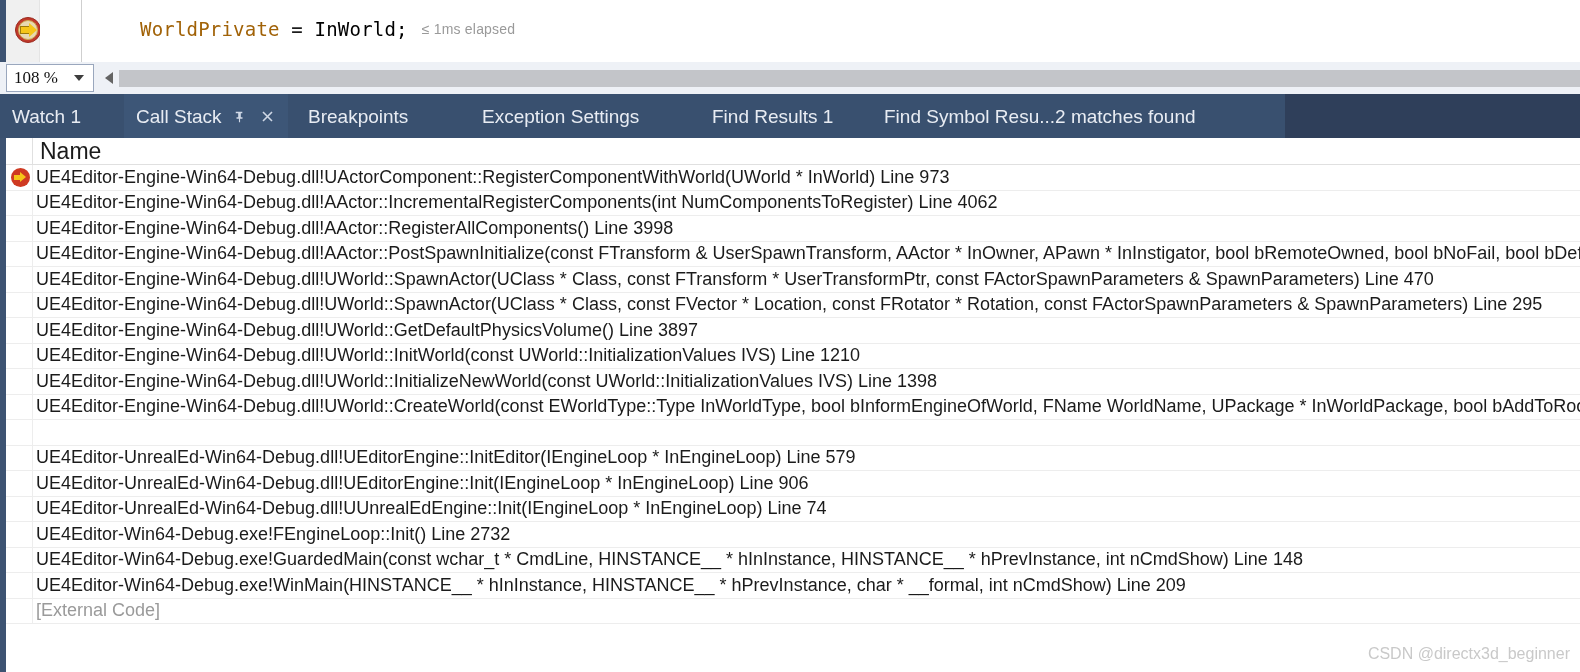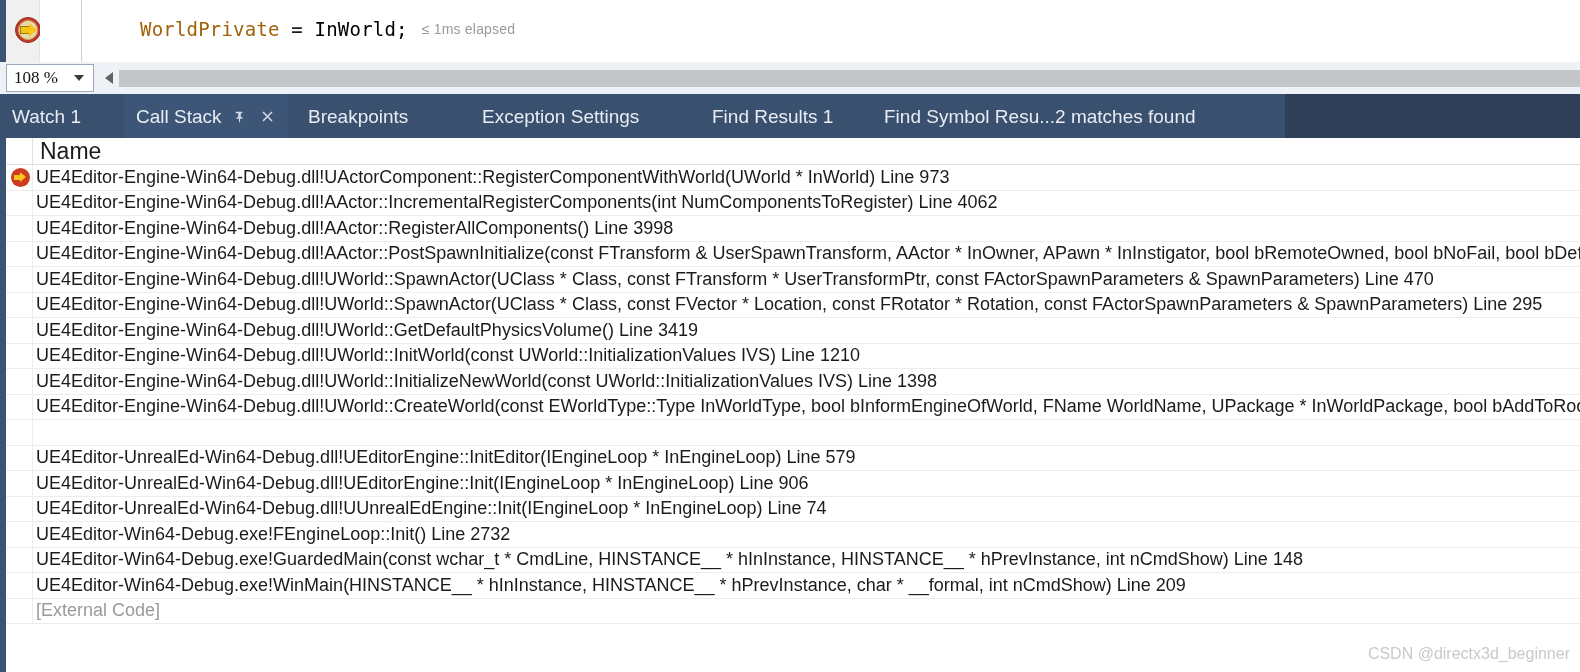--- a/index.html
+++ b/index.html
@@ -436,21 +436,21 @@
         <div class="row">
           <div class="row-gutter"></div>
           <div class="row-text">UE4Editor-Engine-Win64-Debug.dll!UWorld::SpawnActor(UClass * Class, const FTransform * UserTransformPtr, const FActorSpawnParameters &amp; SpawnParameters) Line 470</div>
         </div>
         <div class="row">
           <div class="row-gutter"></div>
           <div class="row-text">UE4Editor-Engine-Win64-Debug.dll!UWorld::SpawnActor(UClass * Class, const FVector * Location, const FRotator * Rotation, const FActorSpawnParameters &amp; SpawnParameters) Line 295</div>
         </div>
         <div class="row">
           <div class="row-gutter"></div>
-          <div class="row-text">UE4Editor-Engine-Win64-Debug.dll!UWorld::GetDefaultPhysicsVolume() Line 3419</div>
+          <div class="row-text">UE4Editor-Engine-Win64-Debug.dll!UWorld::GetDefaultPhysicsVolume() Line 3897</div>
         </div>
         <div class="row">
           <div class="row-gutter"></div>
           <div class="row-text">UE4Editor-Engine-Win64-Debug.dll!UWorld::InitWorld(const UWorld::InitializationValues IVS) Line 1210</div>
         </div>
         <div class="row">
           <div class="row-gutter"></div>
           <div class="row-text">UE4Editor-Engine-Win64-Debug.dll!UWorld::InitializeNewWorld(const UWorld::InitializationValues IVS) Line 1398</div>
         </div>
         <div class="row">

